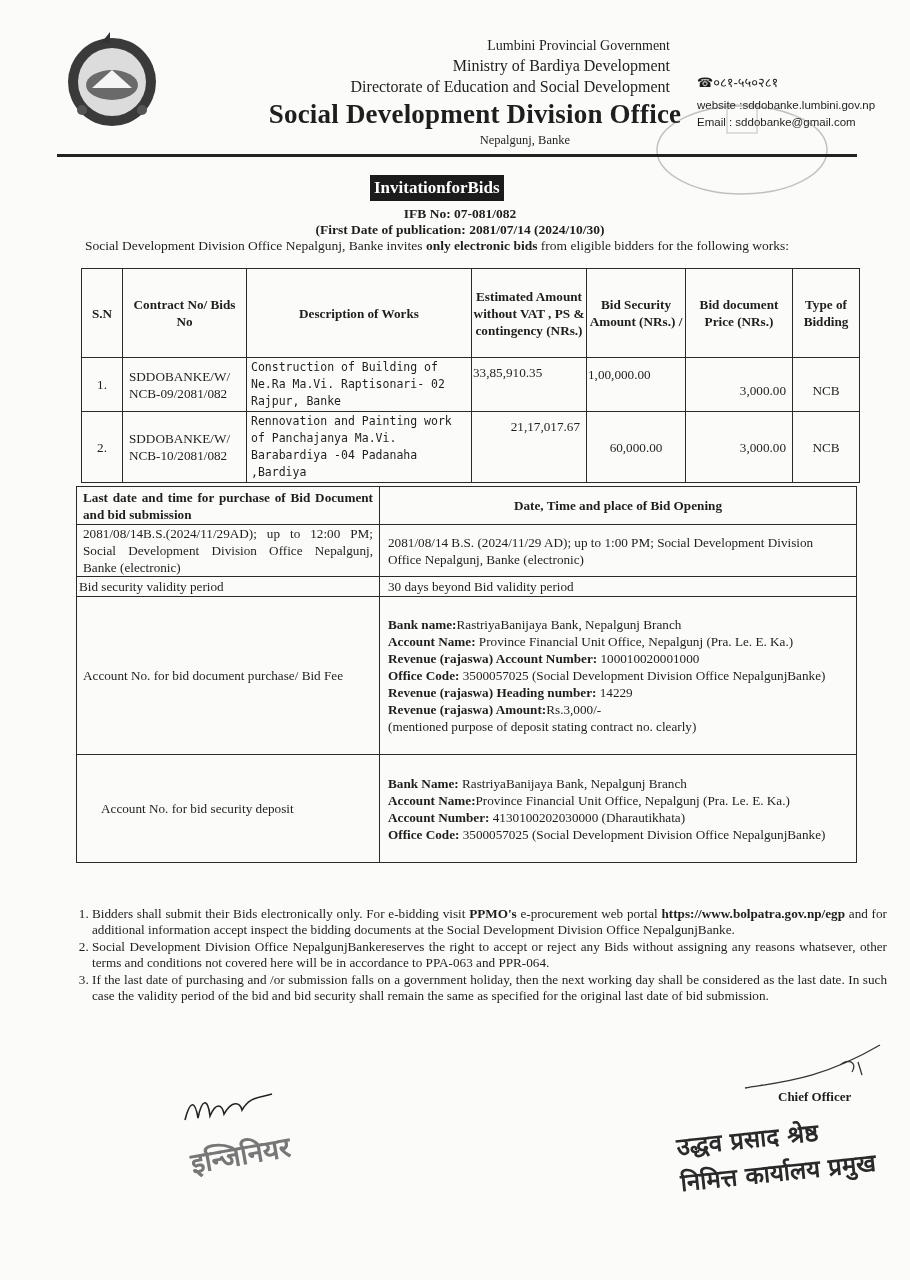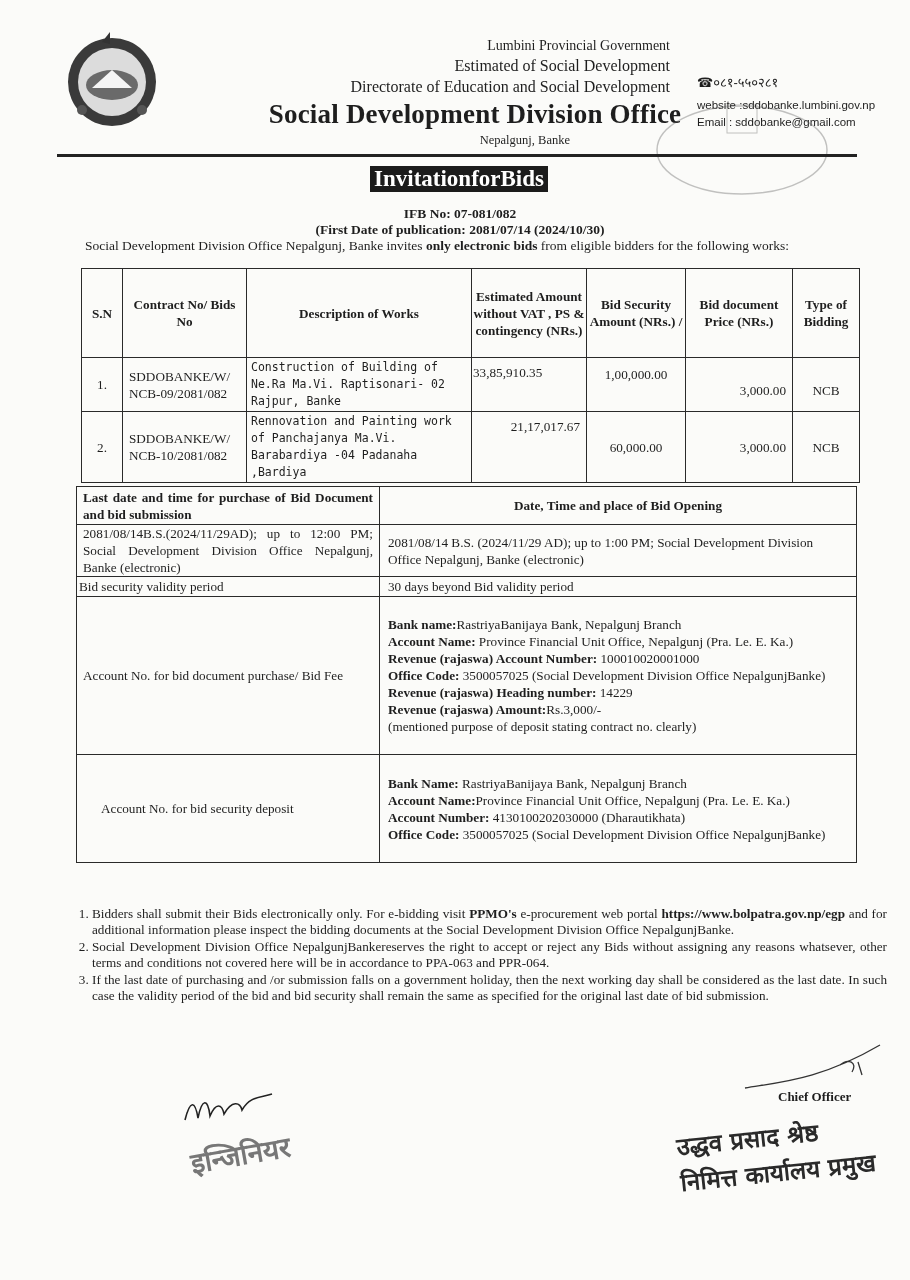--- a/index.html
+++ b/index.html
@@ -26,37 +26,37 @@
   <circle cx="50" cy="52" r="44" fill="#3a3a3a"></circle>
   <circle cx="50" cy="52" r="34" fill="#dcdcdc"></circle>
   <ellipse cx="50" cy="55" rx="26" ry="15" fill="#6a6a6a"></ellipse>
   <path d="M30 58 L50 40 L70 58 Z" fill="#f5f5f5"></path>
   <path d="M40 12 L48 2 L48 14 Z" fill="#333"></path>
   <circle cx="80" cy="80" r="5" fill="#555"></circle>
   <circle cx="20" cy="80" r="5" fill="#555"></circle>
 </svg>
 
 <div class="abs hdr-line" style="left:250px;width:420px;top:36px;font-size:14px">Lumbini Provincial Government</div>
-<div class="abs hdr-line" style="left:250px;width:420px;top:56px;font-size:16px">Estimated of Social Development</div>
+<div class="abs hdr-line" style="left:250px;width:420px;top:56px;font-size:16px">Ministry of Bardiya Development</div>
 <div class="abs hdr-line" style="left:250px;width:420px;top:77px;font-size:16px">Directorate of Education and Social Development</div>
 <div class="abs title" style="left:200px;width:550px;top:99px">Social Development Division Office</div>
 <div class="abs hdr-line" style="left:350px;width:220px;top:130px;font-size:12.5px">Nepalgunj, Banke</div>
 
 <div class="abs contact" style="left:697px;top:35px;font-size:13px">☎०८१-५५०२८१</div>
 <div class="abs contact" style="left:697px;top:58px">website :sddobanke.lumbini.gov.np</div>
 <div class="abs contact" style="left:697px;top:75px">Email : sddobanke@gmail.com</div>
 
 <svg class="abs" style="left:652px;top:100px;opacity:0.35" width="180" height="100" viewBox="0 0 180 100">
   <ellipse cx="90" cy="50" rx="85" ry="44" fill="none" stroke="#555" stroke-width="1.5"></ellipse>
   <rect x="75" y="5" width="30" height="28" fill="none" stroke="#555"></rect>
 </svg>
 
 <div class="abs" style="left:57px;top:154px;width:800px;height:3px;background:#222"></div>
 
-<div class="abs" style="left:370px;top:166px;padding:0 4px;background:#1b1b1b;color:#fff;font-size:23px;font-weight:bold;line-height:26px">InvitationforBids</div>
+<div class="abs" style="left:370px;top:175px;padding:0 4px;background:#1b1b1b;color:#fff;font-size:17px;font-weight:bold;line-height:26px">InvitationforBids</div>
 <div class="abs" style="left:300px;width:320px;top:206px;text-align:center;font-size:13.5px;font-weight:bold">IFB No: 07-081/082</div>
 <div class="abs" style="left:240px;width:440px;top:222px;text-align:center;font-size:13.5px;font-weight:bold">(First Date of publication: 2081/07/14 (2024/10/30)</div>
 <div class="abs" style="left:85px;width:770px;top:238px;font-size:13.5px;line-height:16px;text-align:justify">
   <span>Social Development Division Office Nepalgunj, Banke invites </span><b>only electronic bids</b><span> from eligible bidders for the following works:</span>
 </div>
 
 <table style="left:81px;top:268px;width:779px">
   <tbody>
       <tr style="height:89px">
     <th style="width:38px">S.N</th>
@@ -65,21 +65,21 @@
     <th style="width:112px">Estimated Amount without VAT , PS &amp; contingency (NRs.)</th>
     <th style="width:96px">Bid Security Amount (NRs.) /</th>
     <th style="width:104px">Bid document Price (NRs.)</th>
     <th>Type of Bidding</th>
   </tr>
   <tr style="height:52px">
     <td style="text-align:center">1.</td>
     <td style="padding-left:6px">SDDOBANKE/W/ NCB-09/2081/082</td>
     <td class="mono" style="padding-left:4px;vertical-align:top">Construction of Building of Ne.Ra Ma.Vi. Raptisonari- 02 Rajpur, Banke</td>
     <td style="text-align:left;padding-right:6px;vertical-align:top;padding-top:6px">33,85,910.35</td>
-    <td style="text-align:center;vertical-align:top;padding-top:8px">1,00,000.00</td>
+    <td style="vertical-align:top;padding-top:8px">1,00,000.00</td>
     <td style="text-align:right;padding-right:6px;padding-top:12px">3,000.00</td>
     <td style="text-align:center;padding-top:12px">NCB</td>
   </tr>
   <tr style="height:60px">
     <td style="text-align:center">2.</td>
     <td style="padding-left:6px">SDDOBANKE/W/ NCB-10/2081/082</td>
     <td class="mono" style="padding-left:4px">Rennovation and Painting work of Panchajanya Ma.Vi. Barabardiya -04 Padanaha ,Bardiya</td>
     <td style="text-align:right;padding-right:6px;vertical-align:top;padding-top:6px">21,17,017.67</td>
     <td style="text-align:center">60,000.00</td>
     <td style="text-align:right;padding-right:6px">3,000.00</td>
@@ -121,21 +121,21 @@
       <span class="b">Account Name:</span><span>Province Financial Unit Office, Nepalgunj (Pra. Le. E. Ka.)</span><br>
       <span class="b">Account Number:</span><span> 4130100202030000 (Dharautikhata)</span><br>
       <span class="b">Office Code:</span><span> 3500057025 (Social Development Division Office NepalgunjBanke)</span>
     </td>
   </tr>
 </tbody>
   </table>
 
 <ol class="abs notes" style="left:50px;top:906px;width:795px;margin:0;padding-left:42px">
   <li>
-    <span>Bidders shall submit their Bids electronically only. For e-bidding visit </span><b>PPMO's</b><span> e-procurement web portal </span><b>https://www.bolpatra.gov.np/egp</b><span> and for additional information please inspect the bidding documents at the Social Development Division Office NepalgunjBanke.</span>
+    <span>Bidders shall submit their Bids electronically only. For e-bidding visit </span><b>PPMO's</b><span> e-procurement web portal </span><b>https://www.bolpatra.gov.np/egp</b><span> and for additional information accept inspect the bidding documents at the Social Development Division Office NepalgunjBanke.</span>
   </li>
   <li>Social Development Division Office NepalgunjBankereserves the right to accept or reject any Bids without assigning any reasons whatsever, other terms and conditions not covered here will be in accordance to PPA-063 and PPR-064.</li>
   <li>If the last date of purchasing and /or submission falls on a government holiday, then the next working day shall be considered as the last date. In such case the validity period of the bid and bid security shall remain the same as specified for the original last date of bid submission.</li>
 </ol>
 
 <svg class="abs" style="left:740px;top:1040px" width="150" height="55" viewBox="0 0 150 55">
   <path d="M5 48 C40 42 80 40 140 5 M100 25 C108 18 118 22 112 32 M118 22 L122 35" stroke="#333" fill="none" stroke-width="1.3"></path>
 </svg>
 <div class="abs" style="left:778px;top:1089px;font-size:13px;font-weight:bold">Chief Officer</div>
 

